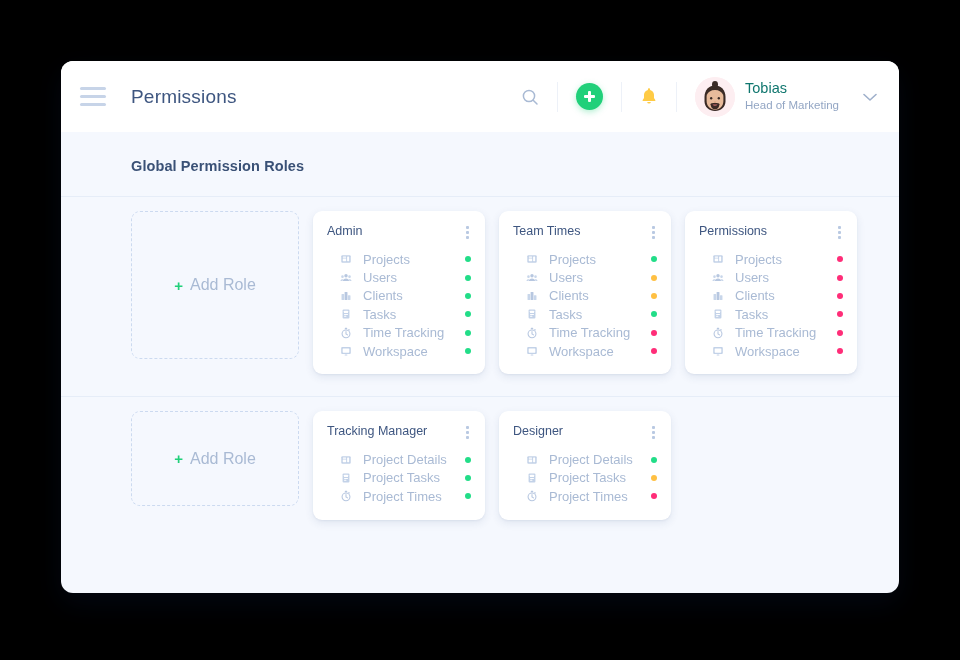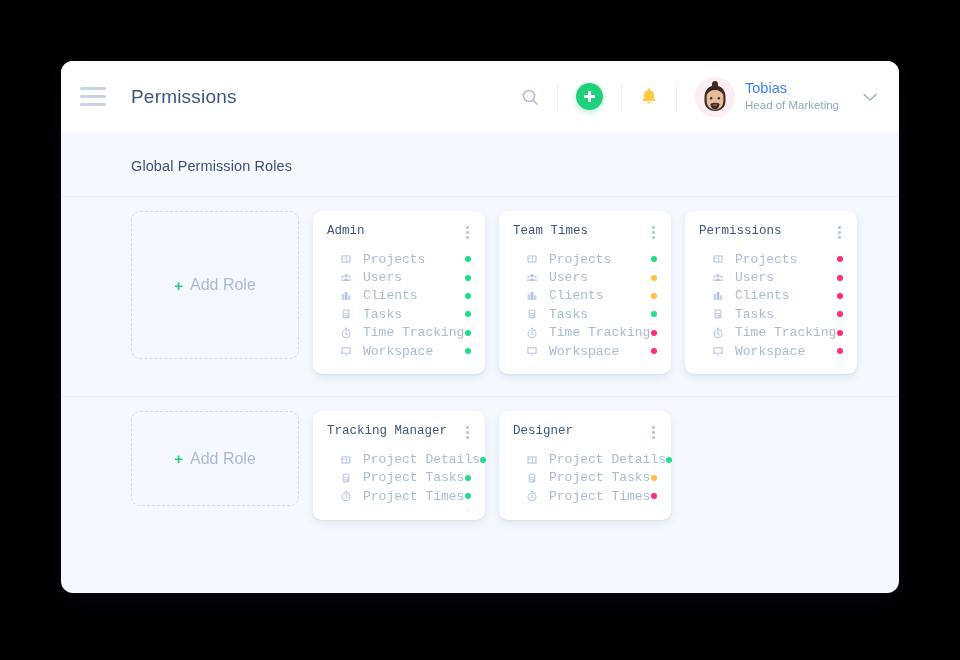--- a/index.html
+++ b/index.html
@@ -94,40 +94,40 @@
     width: 40px; height: 40px;
     border-radius: 50%;
     background: #fdeef1;
     overflow: hidden;
     flex: none;
     position: relative;
   }
   .avatar svg { display: block; }
   .profile-text { line-height: 1.2; }
   .profile-name {
-    font-size: 14.5px; color: #3b82f6;
+    font-size: 14.5px; color: #0f766e;
   }
   .profile-role {
     font-size: 11.5px; color: #93a6c4; margin-top: 1px;
   }
   .chev {
     margin-left: 14px;
     color: #9fb0cb;
   }
 
   
   .content { height: calc(100% - 71px); overflow: hidden; }
 
   .section-head {
     padding: 26px 0 22px 70px;
     border-bottom: 1px solid #e6edf8;
   }
   .section-title {
     font-size: 14.5px;
-    font-weight: normal;
+    font-weight: bold;
     color: #3a5176;
     letter-spacing: .1px;
   }
   .section-body {
     padding: 14px 0 22px 70px;
     display: flex;
     align-items: flex-start;
     gap: 14px;
     border-bottom: 1px solid #e6edf8;
   }
@@ -152,21 +152,20 @@
   }
   .add-role-label { color: #a9bad4; font-size: 16px; }
 
   
   .role-card {
     width: 172px;
     background: #ffffff;
     border-radius: 9px;
     padding: 13px 14px 14px 14px;
     box-shadow: 0 3px 9px rgba(40,70,120,0.10), 0 1px 2px rgba(40,70,120,0.06);
-    font-family: Liberation Mono, monospace;
   }
   .role-head {
     display: flex; align-items: flex-start;
     justify-content: space-between;
     margin-bottom: 9px;
   }
   .role-name {
     font-size: 12.5px;
     color: #3e5680;
   }

